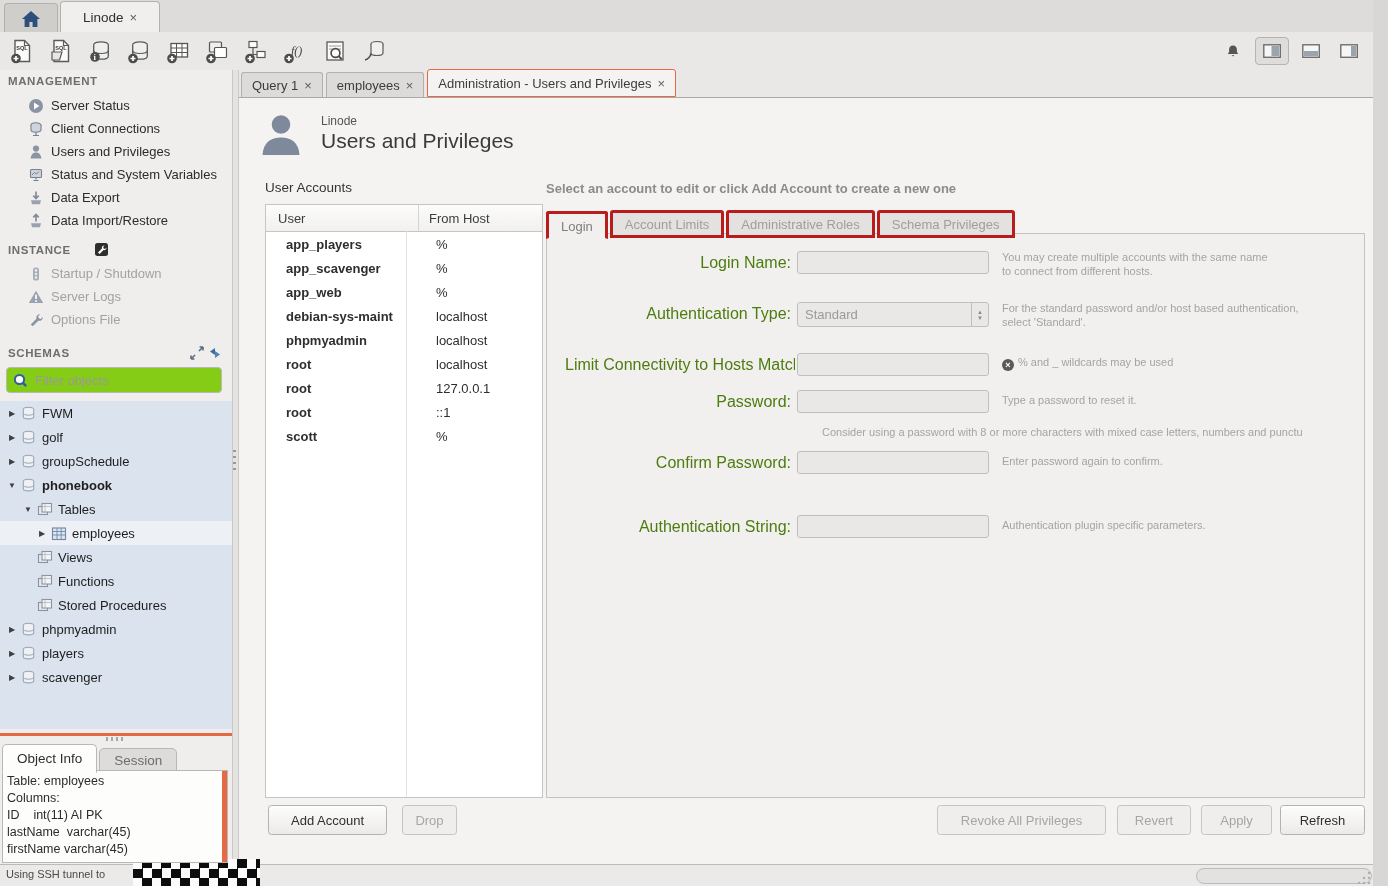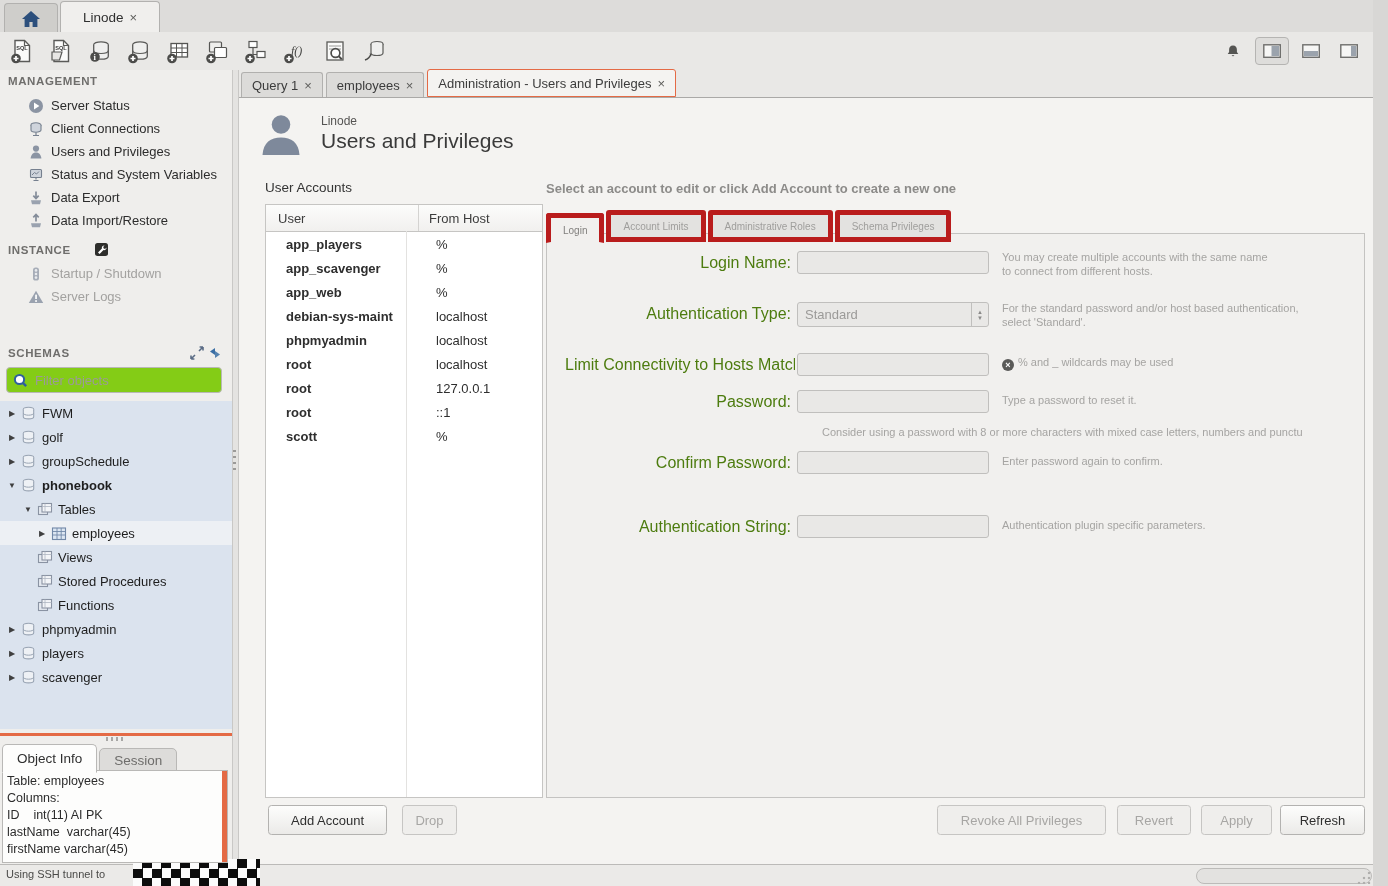--- a/index.html
+++ b/index.html
@@ -95,22 +95,22 @@
              font-size:13px;color:#3d3d3d;align-items:center;}
   .at-header .c1{width:140px;padding-left:12px;border-right:1px solid #d4d3d1;height:100%;display:flex;align-items:center;}
   .at-header .c2{flex:1;padding-left:10px;}
   .at-row{height:24px;display:flex;align-items:center;font-size:13px;color:#2e2e2e;}
   .at-row .c1{width:140px;padding-left:20px;flex:none;overflow:hidden;white-space:nowrap;font-weight:bold;}
   .at-row .c2{flex:1;padding-left:10px;}
   .at-vline{position:absolute;left:140px;top:26px;bottom:0;width:1px;background:#e3e2e0;}
 
   .editor-hint{position:absolute;left:307px;top:83px;font-size:13px;font-weight:bold;color:#8c8b89;}
   .ed-tabs{position:absolute;left:307px;top:112px;display:flex;align-items:flex-end;z-index:3;}
-  .ed-tab{height:22px;display:flex;align-items:center;padding:0 12px;font-size:10px;color:#9f9e9c;
-          background:#e3e2e0;border:5px solid #b91c1c;border-radius:3px 3px 0 0;margin-right:2px;}
+  .ed-tab{height:22px;display:flex;align-items:center;padding:0 12px;font-size:13px;color:#9f9e9c;
+          background:#e3e2e0;border:3px solid #b91c1c;border-radius:3px 3px 0 0;margin-right:2px;}
   .ed-tab.active{background:#f1f0ee;color:#807f7d;height:24px;border-bottom:1px solid #f1f0ee;margin-bottom:-1px;}
   .ed-panel{position:absolute;left:307px;top:135px;width:817px;height:563px;background:#f1f0ee;
             border:1px solid #c4c3c1;z-index:2;}
   .frm-label{position:absolute;left:0;width:244px;text-align:right;font-size:16px;color:#4d7c0f;
              white-space:nowrap;overflow:hidden;}
   .frm-input{position:absolute;left:250px;width:190px;height:21px;background:#e9e8e6;
              border:1px solid #c0bfbd;border-radius:3px;font-family:"Liberation Sans",sans-serif;}
   input.frm-input{outline:none;color:#777;font-size:13px;padding:0 4px;width:182px;}
   .frm-help{position:absolute;left:455px;font-size:11px;color:#a5a4a2;line-height:14px;white-space:nowrap;}
   .spinner{display:flex;align-items:center;}
@@ -454,20 +454,28 @@
             <span class="lbl">Startup / Shutdown</span>
           </div>
         <div class="side-item disabled">
             <span class="ic">
               <svg width="16" height="16" viewBox="0 0 16 16">
                 <use href="#g-warn"></use>
               </svg>
             </span>
             <span class="lbl">Server Logs</span>
           </div>
+        <div class="side-item disabled">
+            <span class="ic">
+              <svg width="16" height="16" viewBox="0 0 16 16">
+                <use href="#g-wrench"></use>
+              </svg>
+            </span>
+            <span class="lbl">Options File</span>
+          </div>
       </div>
 
       <div class="schemas-hdr">
         <span class="sec-title">SCHEMAS</span>
         <span class="sp"></span>
         <span class="hdr-ic">
             <svg width="14" height="14" viewBox="0 0 14 14">
               <use href="#g-expand"></use>
             </svg>
           </span>
@@ -546,29 +554,29 @@
               </svg>
             </span>
             <span class="t-lbl">Views</span>
           </div>
         <div class="t-row noarrow">
             <span class="t-ic">
               <svg width="16" height="15" viewBox="0 0 16 15">
                 <use href="#g-tfold"></use>
               </svg>
             </span>
-            <span class="t-lbl">Stored Procedures</span>
+            <span class="t-lbl">Functions</span>
           </div>
         <div class="t-row noarrow">
             <span class="t-ic">
               <svg width="16" height="15" viewBox="0 0 16 15">
                 <use href="#g-tfold"></use>
               </svg>
             </span>
-            <span class="t-lbl">Functions</span>
+            <span class="t-lbl">Stored Procedures</span>
           </div>
         <div class="t-row ind1">
             <span class="t-arrow">▶</span>
             <span class="t-ic">
               <svg width="15" height="15" viewBox="0 0 15 15">
                 <use href="#g-tdb"></use>
               </svg>
             </span>
             <span class="t-lbl">phpmyadmin</span>
           </div>

